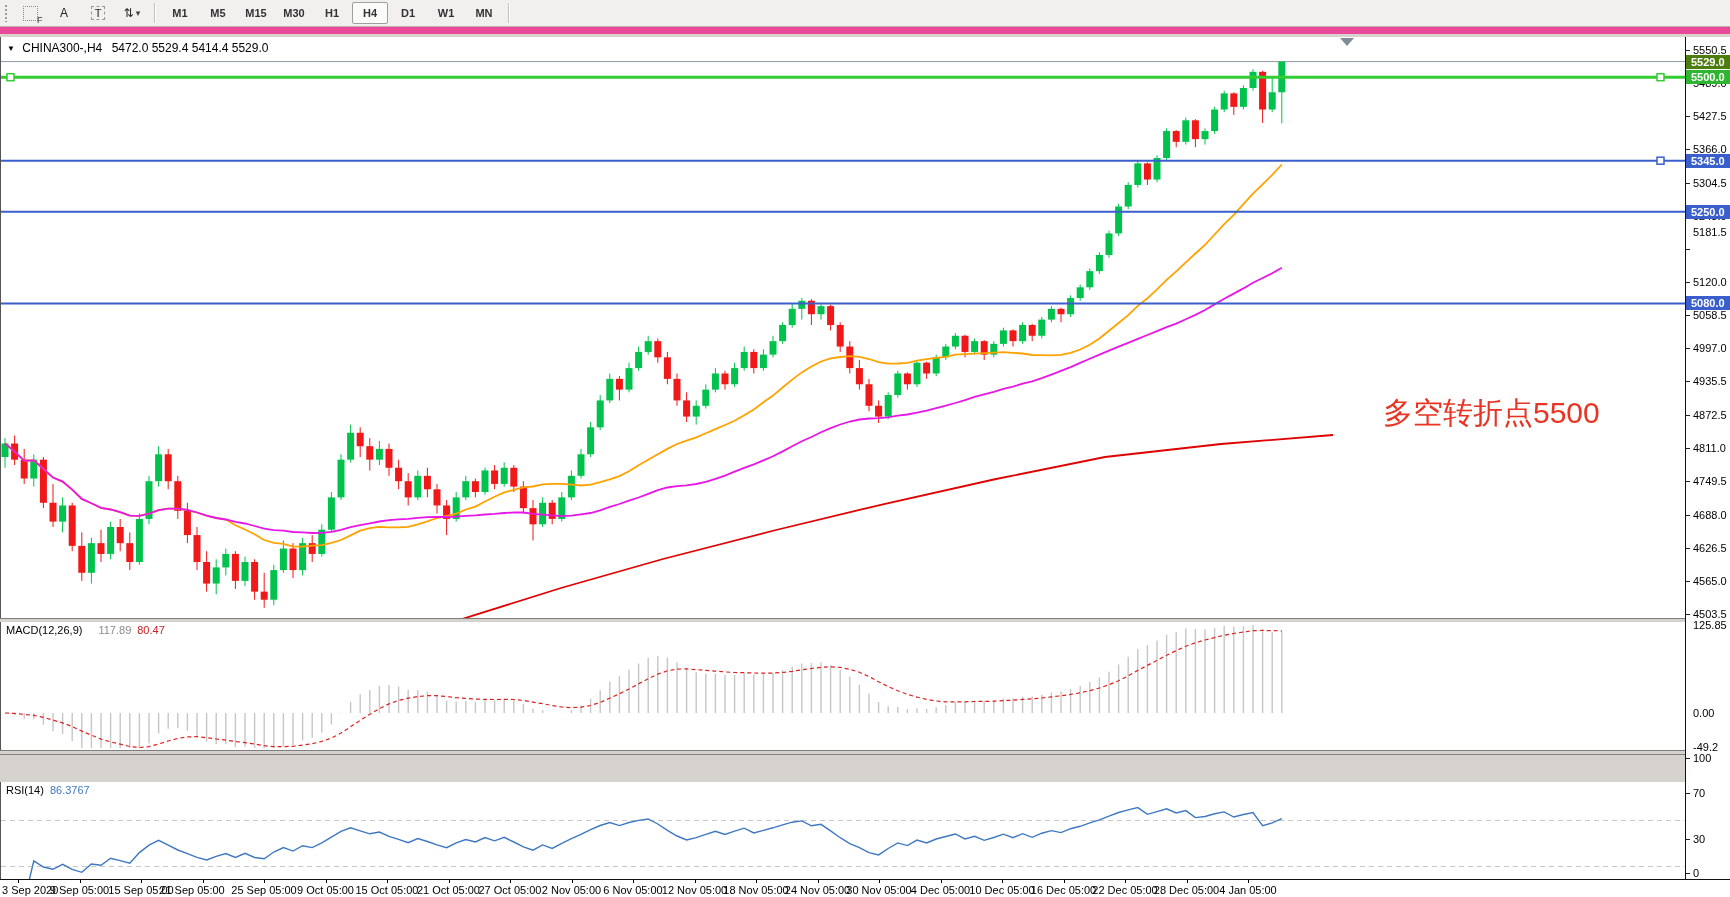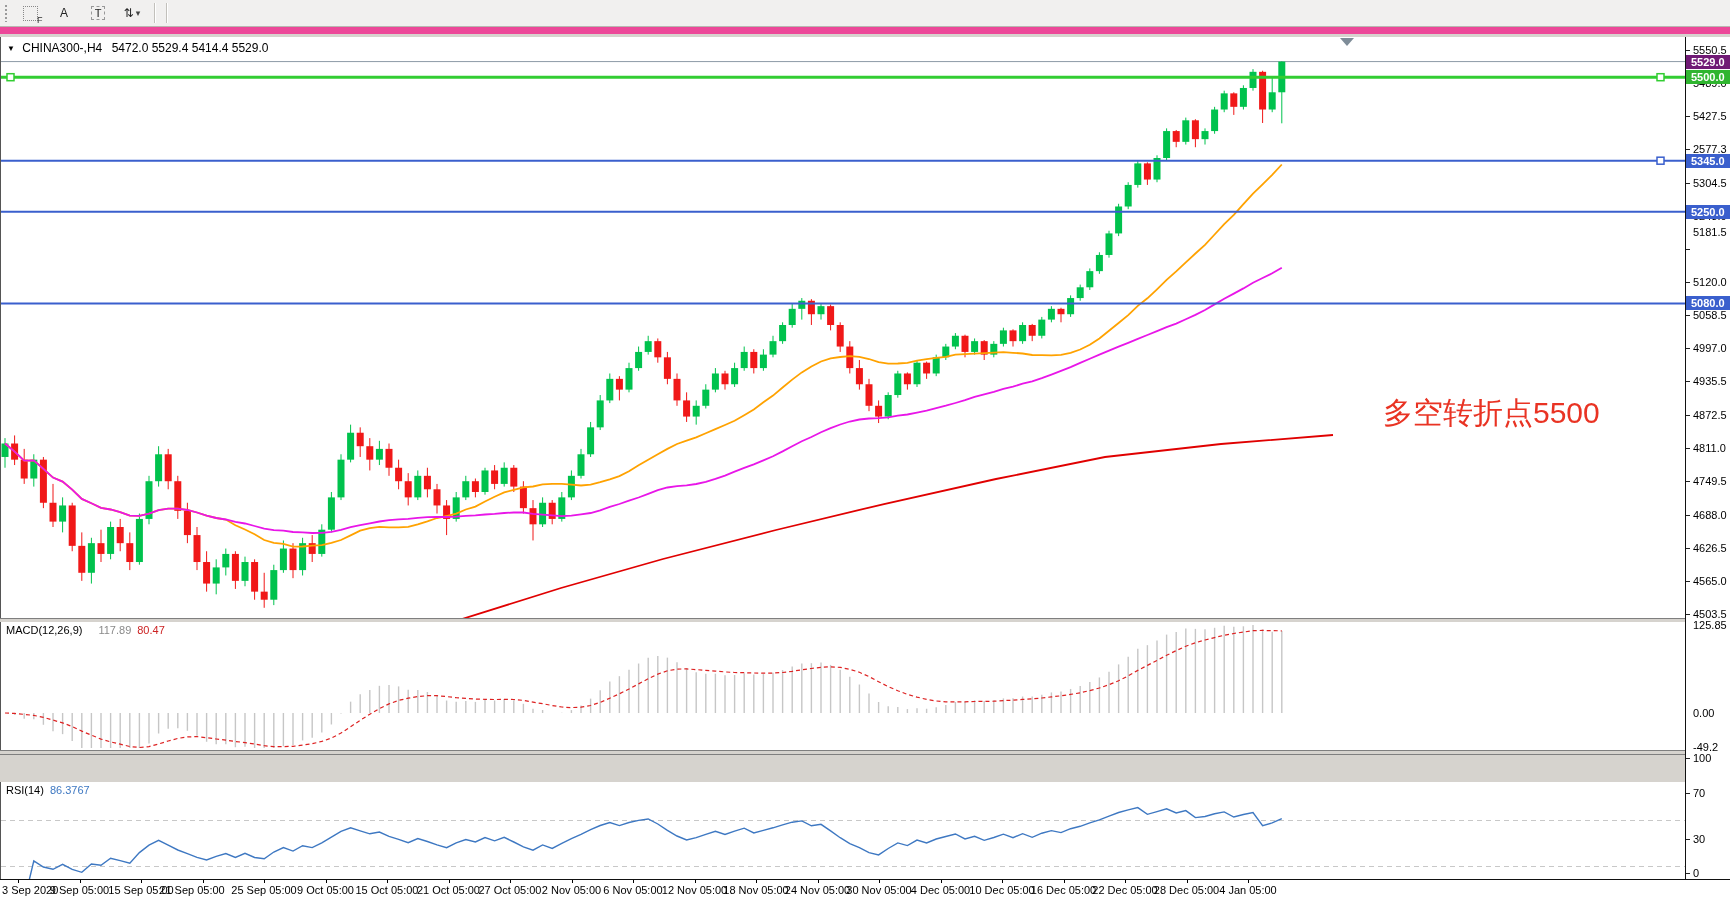--- a/index.html
+++ b/index.html
@@ -55,20 +55,31 @@
   </div>
   <div class="tbtn">A</div>
   <div class="tbtn">
     <span class="tbox">T</span>
   </div>
   <div class="tbtn">
     <span>⇅</span>
     <span class="caret">▾</span>
   </div>
   <div class="sep"></div>
+  <div id="tfbar" style="display:flex;">
+      <div class="tbtn tf">M1</div>
+      <div class="tbtn tf">M5</div>
+      <div class="tbtn tf">M15</div>
+      <div class="tbtn tf">M30</div>
+      <div class="tbtn tf">H1</div>
+      <div class="tbtn tf active">H4</div>
+      <div class="tbtn tf">D1</div>
+      <div class="tbtn tf">W1</div>
+      <div class="tbtn tf">MN</div>
+    </div>
   <div class="sep"></div>
 </div>
 
 <div id="chartwrap">
   <div id="mainpane" class="pane">
     <svg id="mainsvg" width="1684" height="581">
         <line x1="0" y1="24.58162" x2="1684" y2="24.58162" stroke="#8C99A6" stroke-width="1"></line>
         <g>
           <line x1="4" y1="401.11894" x2="4" y2="430.74634000000003" stroke="#00C24D" stroke-width="1"></line>
           <rect x="0.5" y="406.50574000000006" width="7" height="13.466999999999985" fill="#00C24D"></rect>
@@ -519,21 +530,21 @@
   </div>
 
   <div id="axiscol">
       <div class="tickdash" style="top: 13px;"></div>
       <div class="ticklabel" style="top: 7px;">5550.5</div>
       <div class="tickdash" style="top: 46.1288px;"></div>
       <div class="ticklabel" style="top: 40.1288px;">5489.0</div>
       <div class="tickdash" style="top: 79.2576px;"></div>
       <div class="ticklabel" style="top: 73.2576px;">5427.5</div>
       <div class="tickdash" style="top: 112.386px;"></div>
-      <div class="ticklabel" style="top: 106.386px;">2577.3</div>
+      <div class="ticklabel" style="top: 106.386px;">5366.0</div>
       <div class="tickdash" style="top: 145.515px;"></div>
       <div class="ticklabel" style="top: 139.515px;">5304.5</div>
       <div class="tickdash" style="top: 178.644px;"></div>
       <div class="ticklabel" style="top: 172.644px;">5243.0</div>
       <div class="tickdash" style="top: 211.773px;"></div>
       <div class="ticklabel" style="top: 189px;">5181.5</div>
       <div class="tickdash" style="top: 244.902px;"></div>
       <div class="ticklabel" style="top: 238.902px;">5120.0</div>
       <div class="tickdash" style="top: 278.031px;"></div>
       <div class="ticklabel" style="top: 272.031px;">5058.5</div>
@@ -548,21 +559,21 @@
       <div class="tickdash" style="top: 444.483px;"></div>
       <div class="ticklabel" style="top: 438.483px;">4749.5</div>
       <div class="tickdash" style="top: 477.611px;"></div>
       <div class="ticklabel" style="top: 471.611px;">4688.0</div>
       <div class="tickdash" style="top: 510.74px;"></div>
       <div class="ticklabel" style="top: 504.74px;">4626.5</div>
       <div class="tickdash" style="top: 543.869px;"></div>
       <div class="ticklabel" style="top: 537.869px;">4565.0</div>
       <div class="tickdash" style="top: 576.998px;"></div>
       <div class="ticklabel" style="top: 570.998px;">4503.5</div>
-      <div class="badge" style="top: 17.5816px; background: #701a75;">5529.0</div>
+      <div class="badge" style="top: 17.5816px; background: #4d7c0f;">5529.0</div>
       <div class="badge" style="top: 33.2033px; background: rgb(47, 181, 47);">5500.0</div>
       <div class="badge" style="top: 116.699px; background: rgb(58, 95, 205);">5345.0</div>
       <div class="badge" style="top: 167.873px; background: rgb(58, 95, 205);">5250.0</div>
       <div class="badge" style="top: 259.449px; background: rgb(58, 95, 205);">5080.0</div>
       <div class="ticklabel" style="top: 582.031px;">125.85</div>
       <div class="ticklabel" style="top: 670px;">0.00</div>
       <div class="ticklabel" style="top: 704.391px;">-49.2</div>
       <div class="ticklabel" style="top: 715px;">100</div>
       <div class="tickdash" style="top: 721px;"></div>
       <div class="ticklabel" style="top: 749.5px;">70</div>

